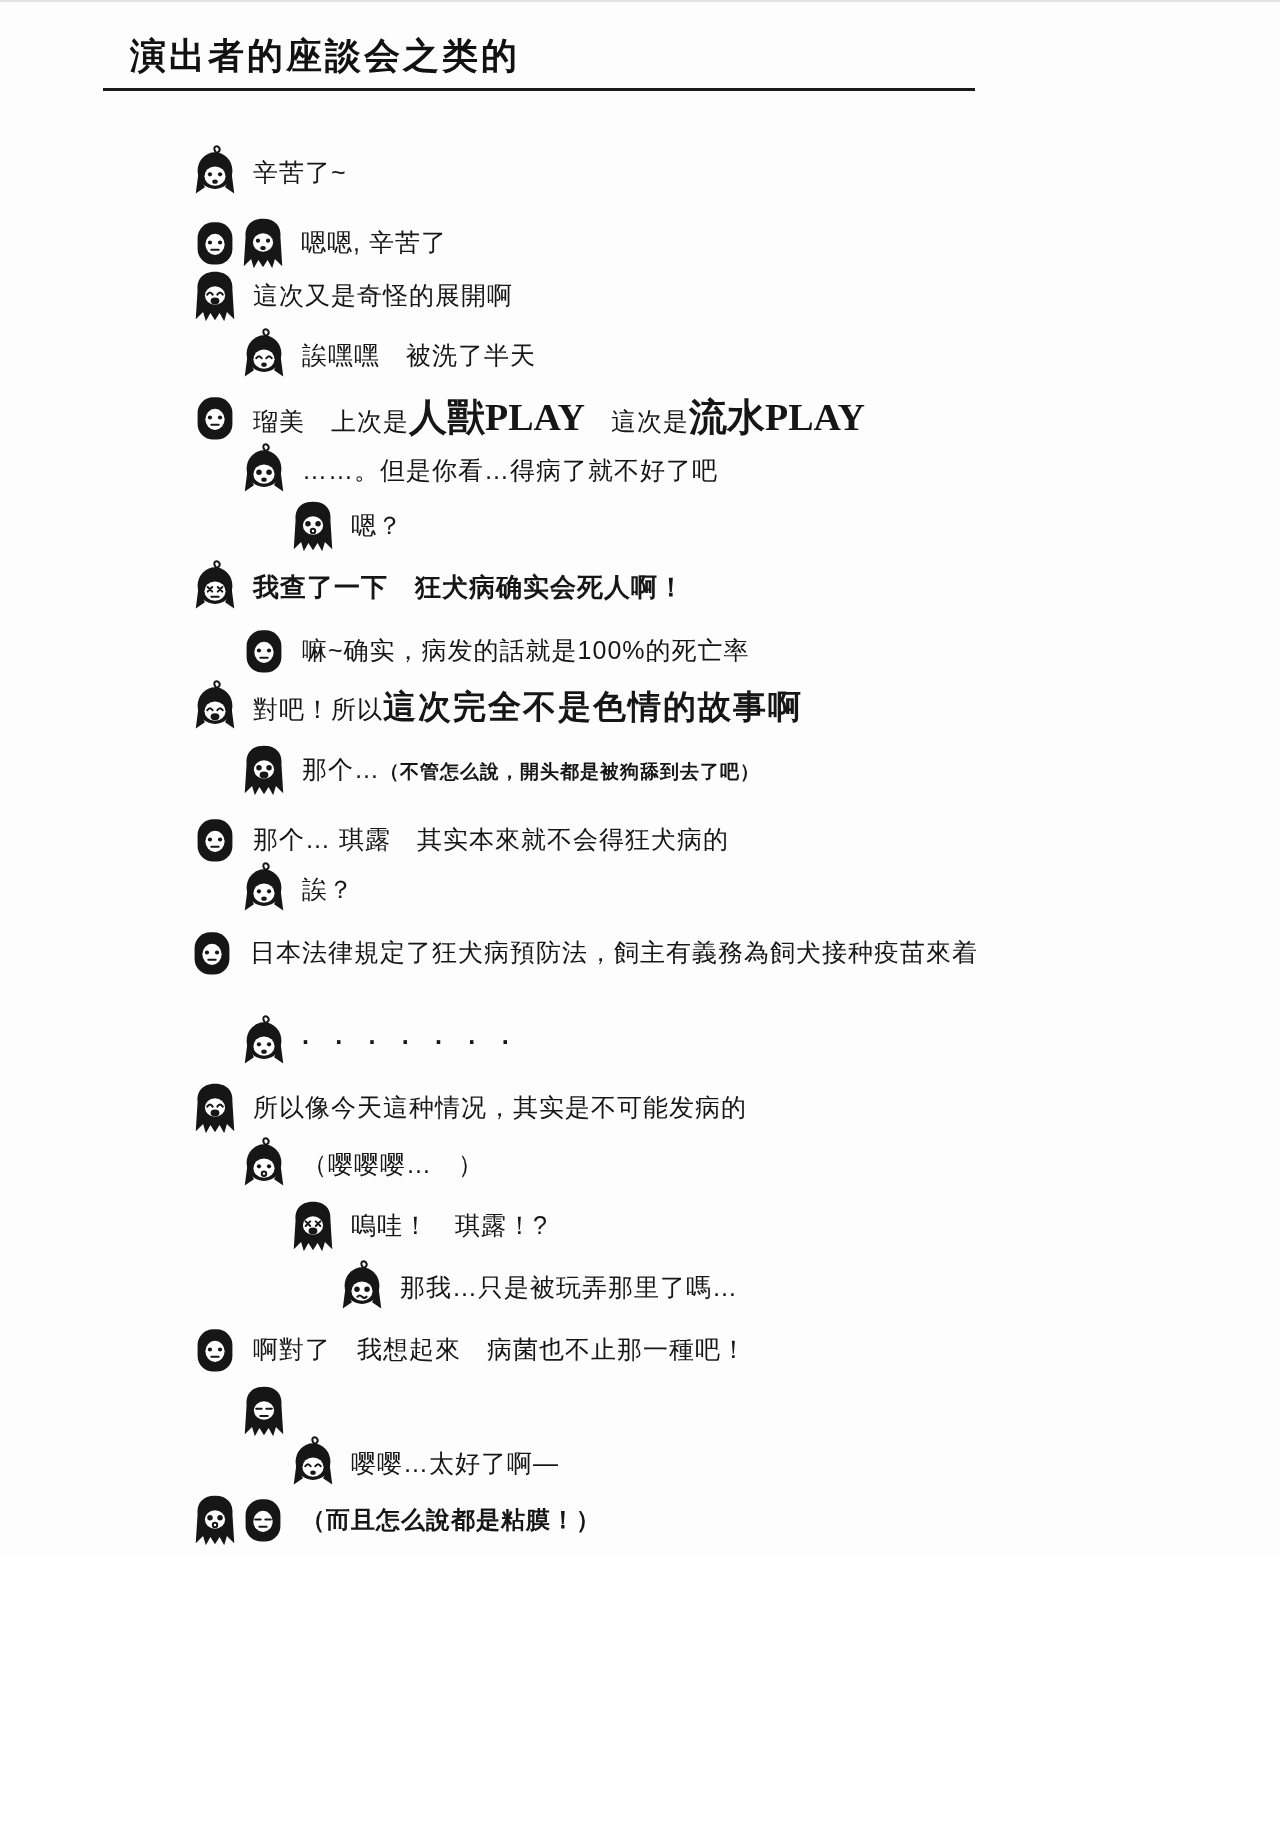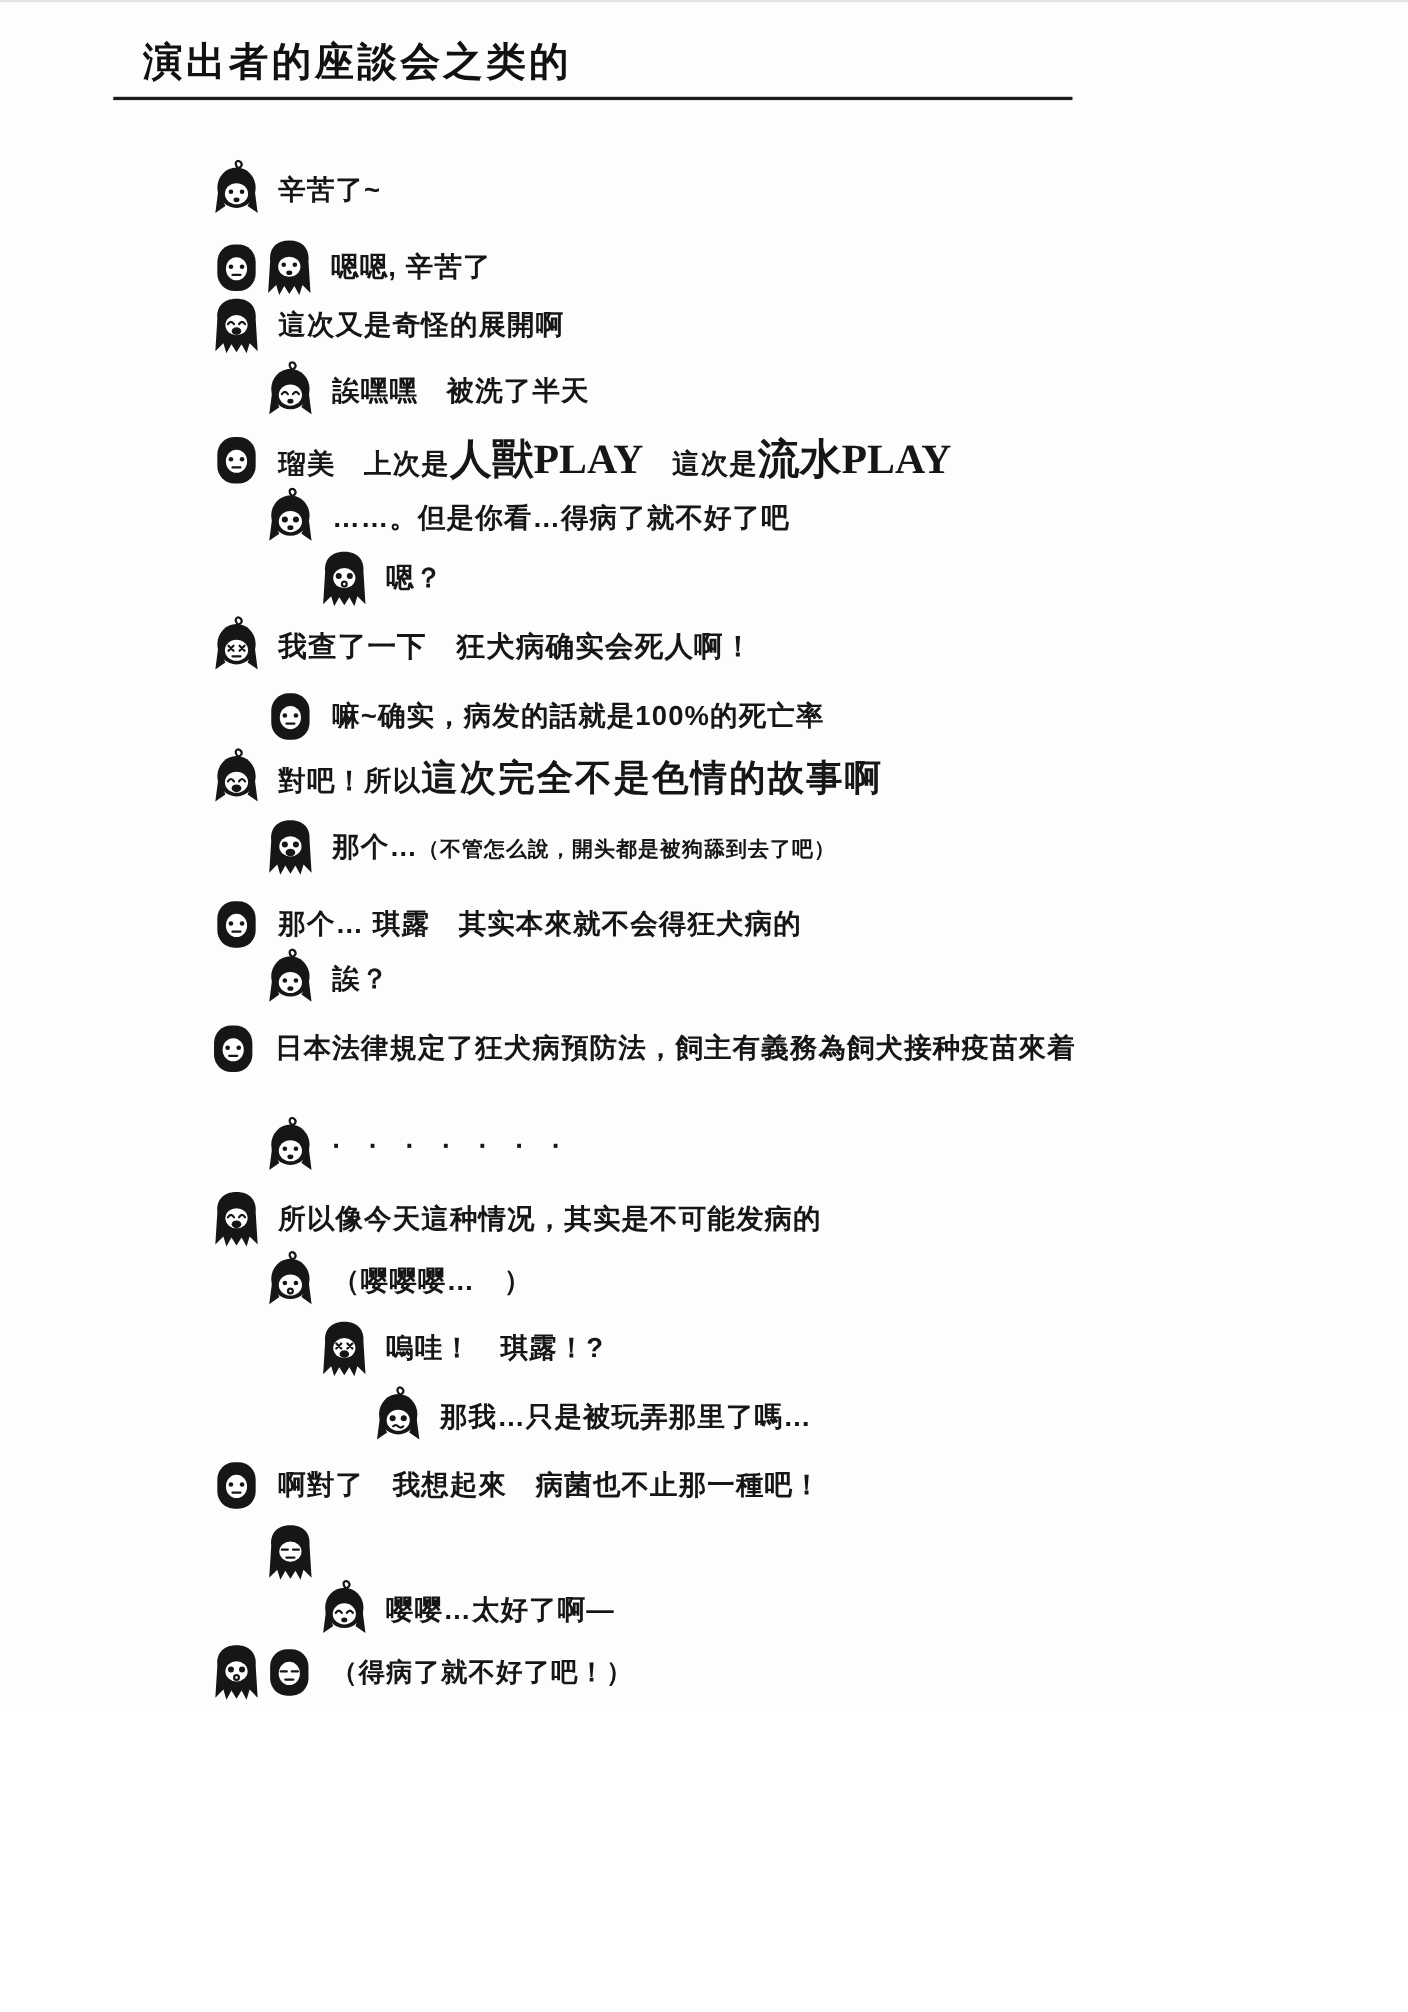--- a/index.html
+++ b/index.html
@@ -22,21 +22,21 @@
     width:872px;height:3px;background:#1b1b1b;
   }
   .line{
     position:absolute;
     display:flex;align-items:center;
     white-space:nowrap;
   }
   .avatar{flex:0 0 auto;margin-right:4px;display:block;}
   .avatar .st{stroke:#161616;stroke-width:2.2;fill:none;stroke-linecap:round;}
   .txt{margin-left:12px;letter-spacing:1px;}
-  .seg-normal{font-size:25px;font-weight:700;}
+  .seg-normal{font-size:25px;font-weight:400;}
   .seg-bold{font-size:26px;font-weight:800;}
   .seg-big-serif{font-size:38px;font-weight:600;font-family:"Liberation Serif", serif;letter-spacing:0px;}
   .seg-big-hand{font-size:33px;font-weight:600;font-family:"DejaVu Serif", serif;letter-spacing:2px;}
   .seg-small{font-size:19px;font-weight:600;}
   .seg-hand{font-size:24px;font-weight:600;font-family:"DejaVu Serif", serif;letter-spacing:1px;}
   .seg-dots{font-size:25px;font-weight:800;letter-spacing:9px;}
   .footer{
     position:absolute;left:0;top:1716px;width:1280px;
     text-align:center;
     font-size:17px;letter-spacing:4px;font-weight:500;
@@ -347,17 +347,17 @@
           </g>
         </svg>
         <svg class="avatar" viewBox="0 0 48 60" width="44" height="55">
           <g fill="#161616">
             <rect x="5" y="8" width="38" height="46" rx="17"></rect>
             <ellipse cx="24" cy="32" rx="10.5" ry="11.5" fill="#ffffff"></ellipse>
             <path class="st" d="M15.5,30 h6 M26.5,30 h6"></path>
             <path class="st" d="M20,38 h8"></path>
           </g>
         </svg>
-        <span class="txt"><span class="seg-hand">（得病了就不好了吧！）</span></span>
+        <span class="txt"><span class="seg-hand">（而且怎么說都是粘膜！）</span></span>
       </div>
     </div>
   <div class="footer">ちる -25- 露出</div>
 </div>
 
 </body></html>

